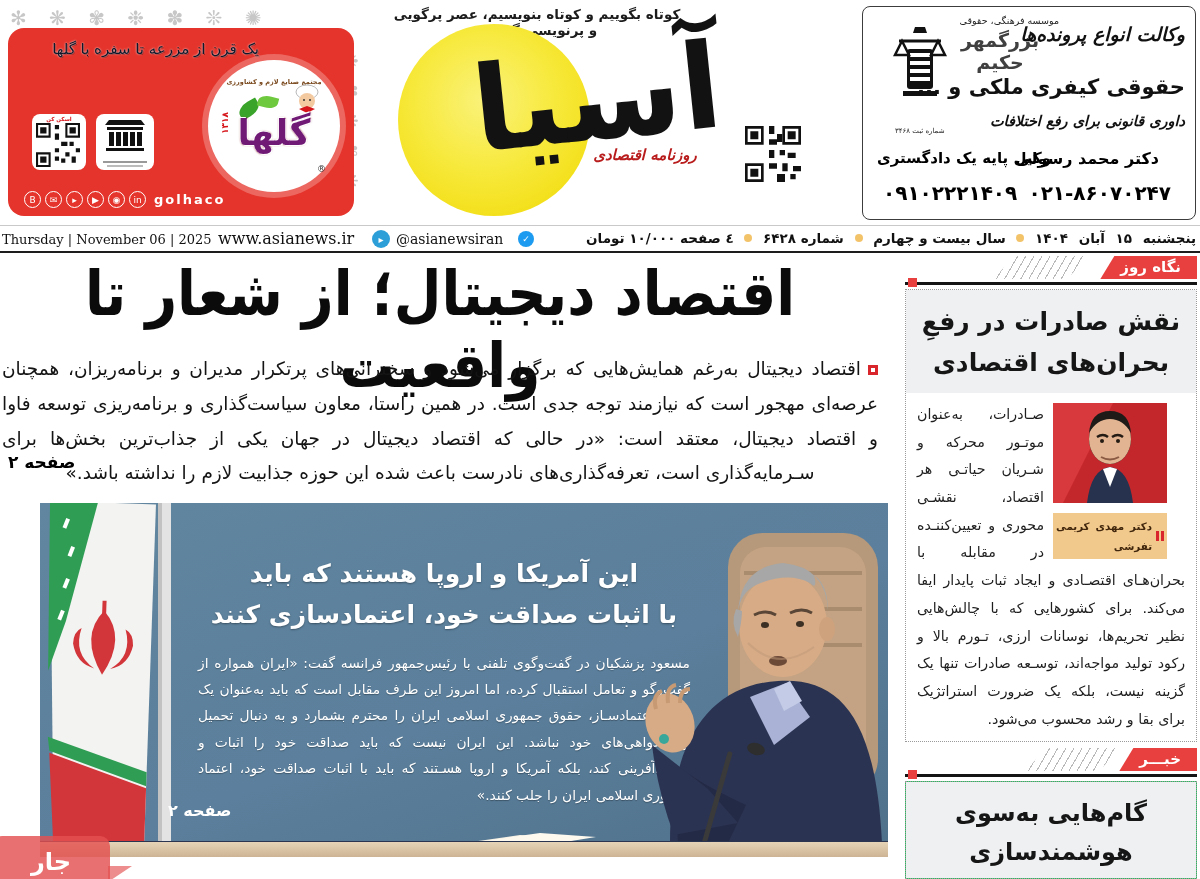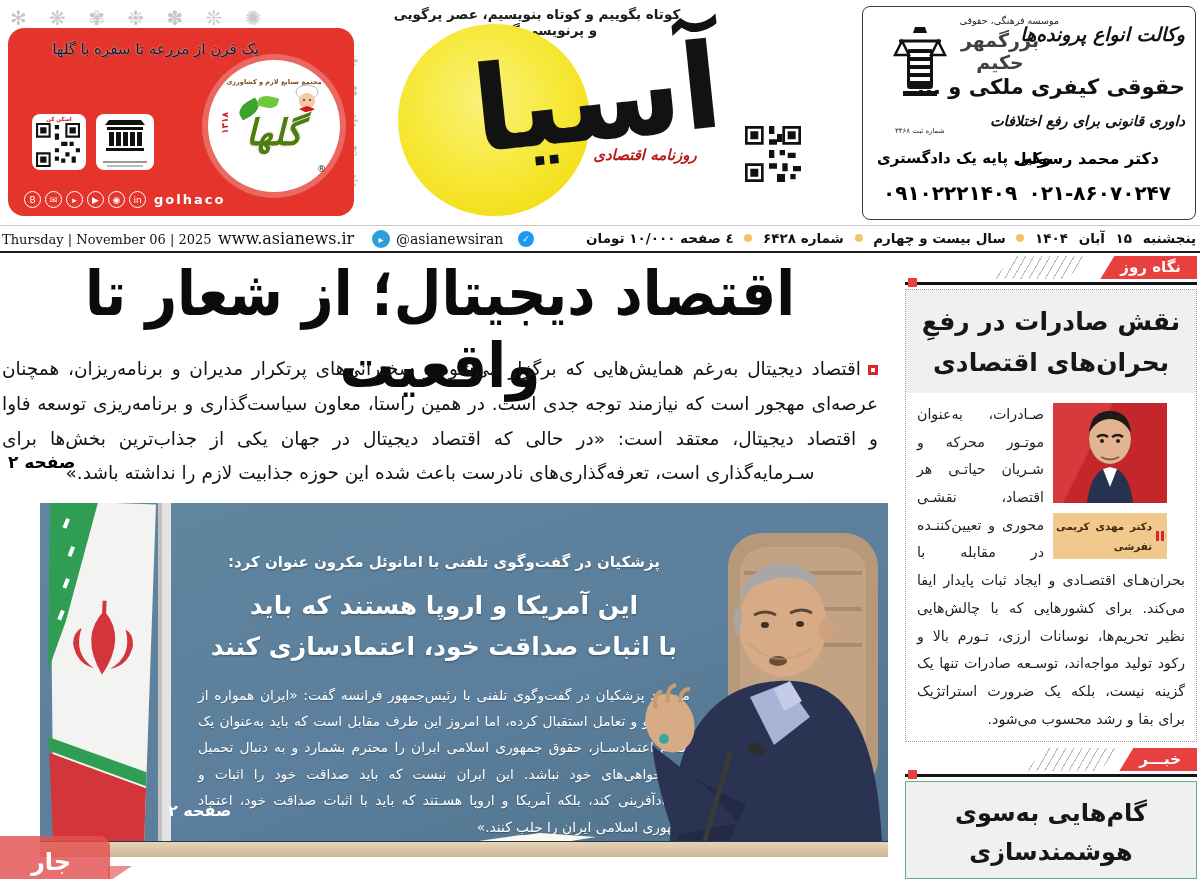--- a/index.html
+++ b/index.html
@@ -8,21 +8,21 @@
   .abs { position:absolute; }
   .rtl { direction:rtl; }
 
   
   .golha-ad { left:4px; top:6px; width:356px; height:214px; }
   .spices { color:#c7c7c7; font-size:20px; letter-spacing:8px; }
   .golha-box { position:absolute; left:4px; top:22px; right:6px; bottom:4px; background:#e5342b; border-radius:16px; overflow:hidden; }
   .golha-tagline { position:absolute; top:12px; right:95px; color:#0f172a; font-weight:normal; font-size:15px; text-shadow:0 0 2px #fff, 1px 1px 0 #9e1410; }
   .golha-circle { position:absolute; right:14px; top:32px; width:132px; height:132px; background:#fff; border-radius:50%; box-shadow:0 0 0 6px rgba(255,255,255,.25); }
   .golha-arc { position:absolute; top:18px; left:0; right:0; text-align:center; color:#7a4a1e; font-size:6.5px; font-weight:bold; }
-  .golha-brand { position:absolute; top:52px; left:0; right:0; text-align:center; color:#4d7c0f; font-size:36px; font-weight:bold; font-style:italic; text-shadow:1px 1px 0 #fff,-1px -1px 0 #fff,0 0 2px #8c0d0d; }
+  .golha-brand { position:absolute; top:52px; left:0; right:0; text-align:center; color:#701a75; font-size:36px; font-weight:bold; text-shadow:1px 1px 0 #fff,-1px -1px 0 #fff,0 0 2px #8c0d0d; }
   .golha-r { position:absolute; right:14px; bottom:18px; font-size:9px; color:#333; }
   .golha-year { position:absolute; left:6px; top:58px; color:#d6161b; font-size:9px; font-weight:bold; transform:rotate(-90deg); }
   .leaf { position:absolute; border-radius:60% 0 60% 0; }
   .whitebox { position:absolute; background:#fff; border-radius:8px; }
   .qr-cap { text-align:center; color:#d6161b; font-size:5.5px; font-weight:bold; line-height:7px; }
   .social-row { position:absolute; left:16px; bottom:8px; display:flex; align-items:center; gap:4px; color:#fff; }
   .soc { width:17px; height:17px; border:1.4px solid #fff; border-radius:50%; display:flex; align-items:center; justify-content:center; font-size:9px; color:#fff; }
   .golha-handle { font-weight:bold; font-size:13px; letter-spacing:2px; margin-left:4px; }
 
   .masthead-slogan { left:392px; top:6px; width:290px; text-align:center; font-size:13.5px; font-weight:bold; color:#1c1c1c; }
@@ -234,21 +234,20 @@
           <rect x="66" y="98" width="4" height="16"></rect>
         </g>
         <polygon points="16,236 116,268 116,282 18,250" fill="#2f9e54"></polygon>
         <polygon points="18,252 116,284 116,354 26,354" fill="#d2353a"></polygon>
       </g>
       <rect x="118" y="0" width="13" height="354" fill="#e3e3e3"></rect>
       <rect x="118" y="0" width="4" height="354" fill="#c2c2c2"></rect>
     </svg>
 
     <div class="ph-text rtl">
-      <div class="ph-kicker">پزشکیان در گفت‌وگوی تلفنی با امانوئل مکرون عنوان کرد:</div>
       <div class="ph-head">
         <span style="display:block;">این آمریکا و اروپا هستند که باید</span>
         <span style="display:block;">با اثبات صداقت خود، اعتمادسازی کنند</span>
       </div>
       <div class="ph-body">مسعود پزشکیان در گفت‌وگوی تلفنی با رئیس‌جمهور فرانسه گفت: «ایران همواره از گفت‌وگو و تعامل استقبال کرده، اما امروز این طرف مقابل است که باید به‌عنوان یک اقدام اعتمادسـاز، حقوق جمهوری اسلامی ایران را محترم بشمارد و به دنبال تحمیل زیاده‌خواهی‌های خود نباشد. این ایران نیست که باید صداقت خود را اثبات و اعتمادآفرینی کند، بلکه آمریکا و اروپا هسـتند که باید با اثبات صداقت خود، اعتماد جمهوری اسلامی ایران را جلب کنند.»</div>
     </div>
     <div class="ph-pref rtl">صفحه ۲</div>
 
     <svg class="abs" style="right:0; bottom:14px;" width="310" height="330" viewBox="0 0 310 330">
       <rect x="150" y="20" width="150" height="260" rx="34" fill="#b6987a"></rect>

